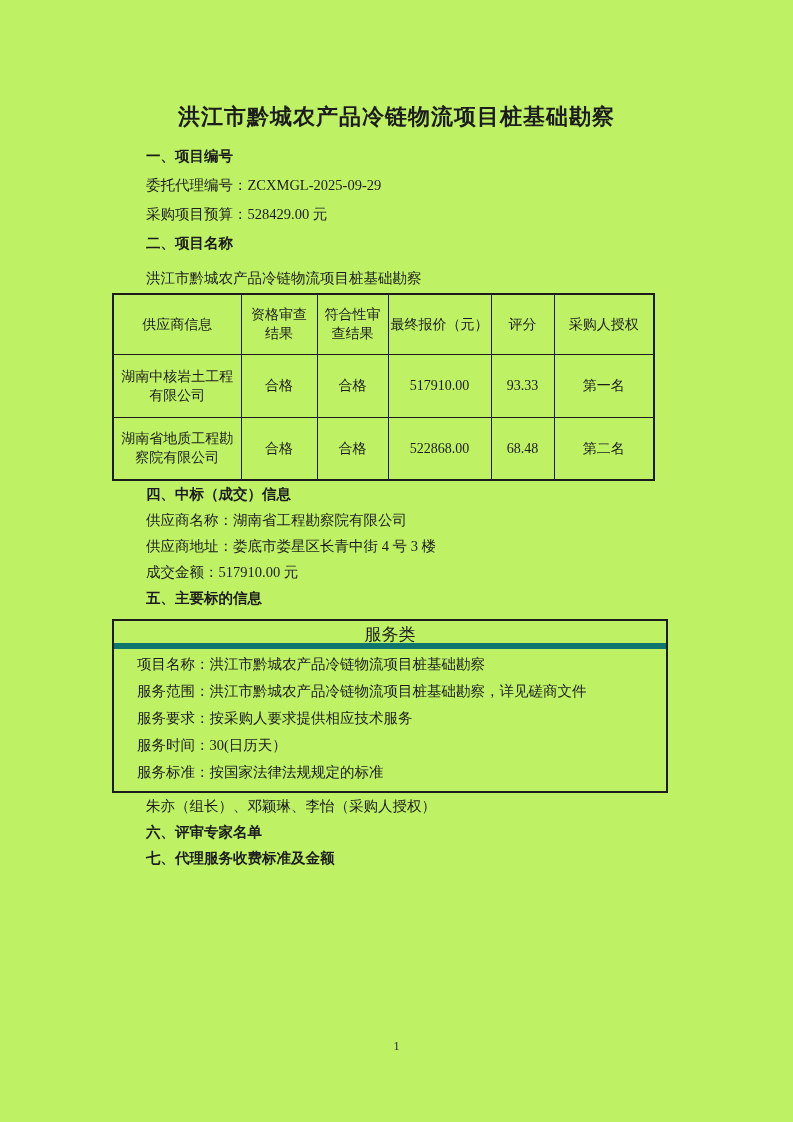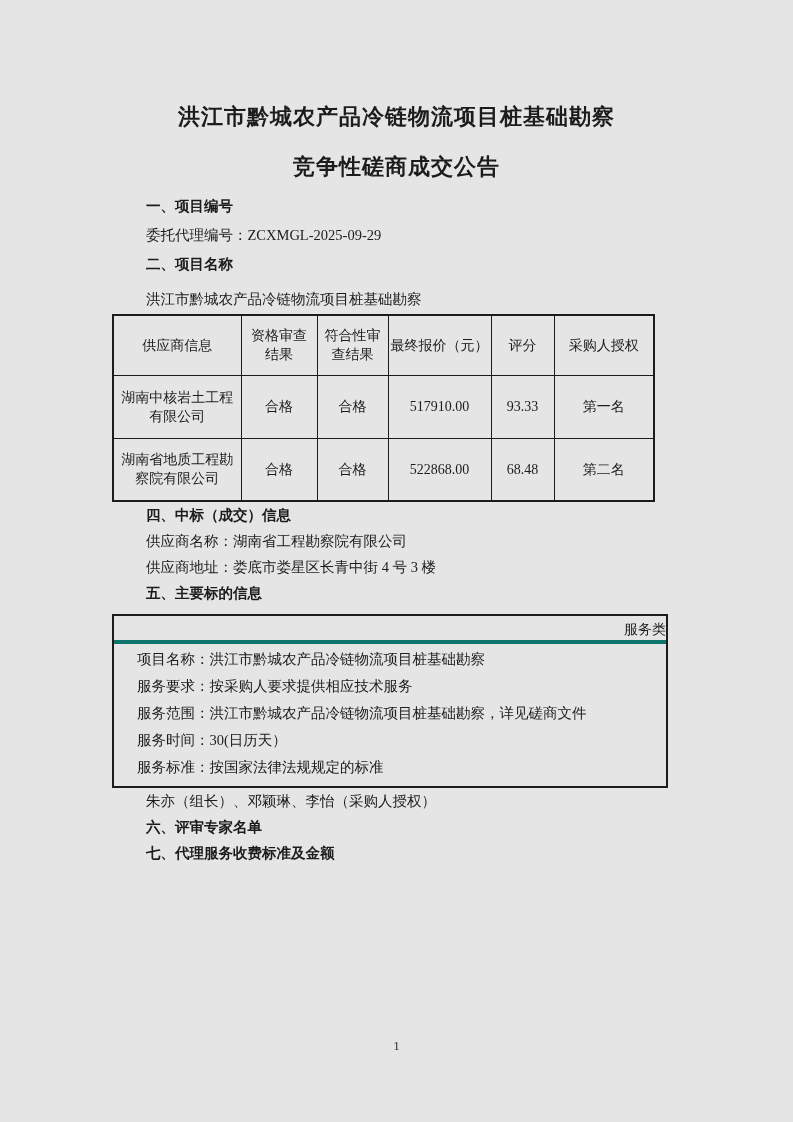--- a/index.html
+++ b/index.html
@@ -1,20 +1,20 @@
 <!DOCTYPE html>
 <html><head>
 <meta charset="utf-8">
 <style>
   * { margin:0; padding:0; box-sizing:border-box; }
   html,body { background:#ffffff; }
   .page {
     position:relative;
     width:793px; height:1122px;
-    background:#e5e5e5;
+    background:#bef264;
     color:#1c1c1c;
     font-family:"Liberation Serif","DejaVu Serif",serif;
     overflow:hidden;
   }
   .title-block {
     padding-top:92px;
     text-align:center;
     font-size:22px;
     font-weight:bold;
     line-height:50px;
@@ -56,50 +56,50 @@
 
   
   .t2 {
     width:556px;
     margin-top:8px;
     border:2px solid #1c1c1c;
   }
   .t2-header {
     height:28px;
     line-height:28px;
-    text-align:right;
-    border-bottom:4px solid #0f766e;
-    font-size:14px;
+    text-align:center;
+    border-bottom:6px solid #0f766e;
+    font-size:17px;
   }
   .t2-body { padding:2px 24px 5px 23px; }
   .t2-body p { line-height:27px; font-size:14.5px; }
 
   .page-number {
     position:absolute;
     top:1038px; left:0;
     width:100%;
     text-align:center;
     font-size:13px;
     color:#333;
   }
 </style>
 </head>
 <body>
 
 <div class="page">
 
   <div class="title-block">
     <div>洪江市黔城农产品冷链物流项目桩基础勘察</div>
-    <div>竞争性磋商成交公告</div>
   </div>
 
   <div class="doc">
 
     <p class="txt h">一、项目编号</p>
     <p class="txt">委托代理编号：ZCXMGL-2025-09-29</p>
+    <p class="txt">采购项目预算：528429.00 元</p>
 
     <p class="txt h">二、项目名称</p>
     <p class="txt mt6">洪江市黔城农产品冷链物流项目桩基础勘察</p>
 
 
     <table class="t1">
       <colgroup>
         <col style="width:128px">
           <col style="width:76px">
           <col style="width:71px">
@@ -138,29 +138,30 @@
           <td>68.48</td>
           <td>第二名</td>
         </tr>
       </tbody>
     </table>
 
     <div class="blk26">
       <p class="txt h">四、中标（成交）信息</p>
       <p class="txt">供应商名称：湖南省工程勘察院有限公司</p>
       <p class="txt">供应商地址：娄底市娄星区长青中街 4 号 3 楼</p>
+      <p class="txt">成交金额：517910.00 元</p>
       <p class="txt h">五、主要标的信息</p>
     </div>
 
     <div class="t2">
       <div class="t2-header">服务类</div>
       <div class="t2-body">
         <p>项目名称：洪江市黔城农产品冷链物流项目桩基础勘察</p>
+        <p>服务范围：洪江市黔城农产品冷链物流项目桩基础勘察，详见磋商文件</p>
         <p>服务要求：按采购人要求提供相应技术服务</p>
-        <p>服务范围：洪江市黔城农产品冷链物流项目桩基础勘察，详见磋商文件</p>
         <p>服务时间：30(日历天）</p>
         <p>服务标准：按国家法律法规规定的标准</p>
       </div>
     </div>
 
     <div class="blk26">
       <p class="txt">朱亦（组长）、邓颖琳、李怡（采购人授权）</p>
       <p class="txt h">六、评审专家名单</p>
       <p class="txt h">七、代理服务收费标准及金额</p>
     </div>

